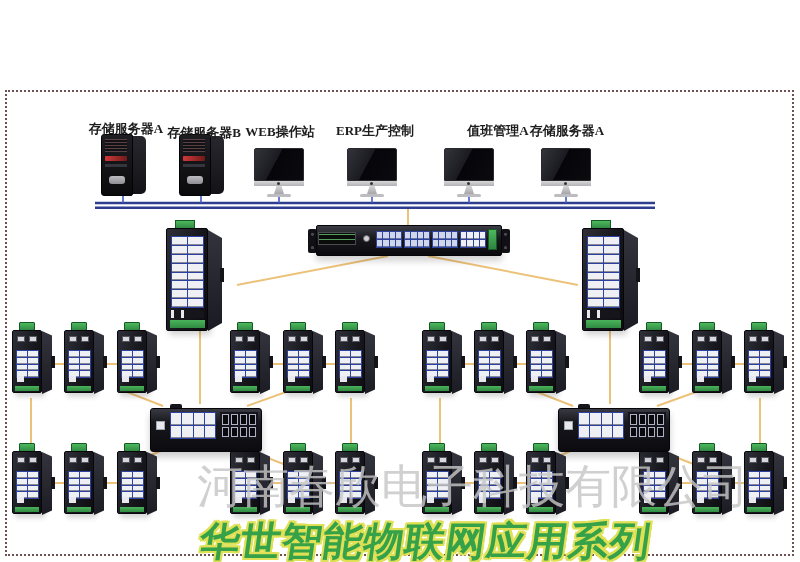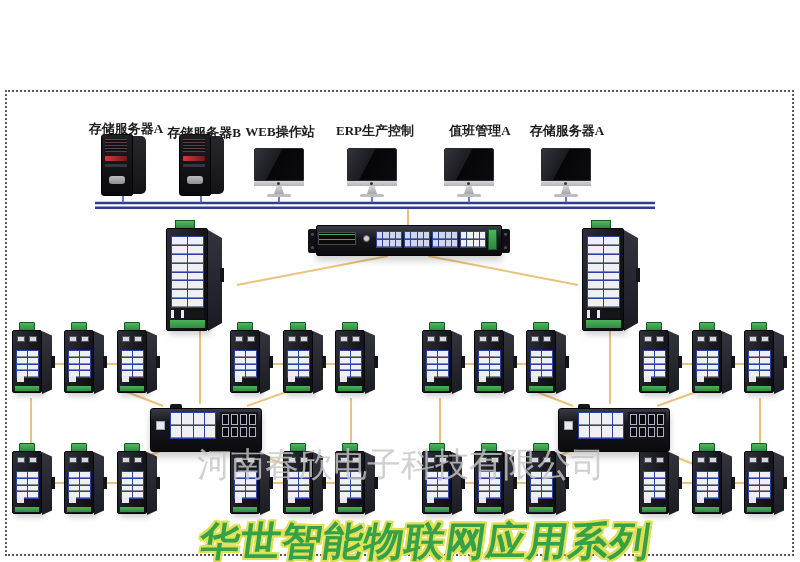--- a/index.html
+++ b/index.html
@@ -117,22 +117,22 @@
         background:#d0d0d6;border:1px solid #666;box-sizing:border-box;}
   .rpg,.rrj{position:absolute;top:7px;width:26px;height:17px;background:#2c41a0;
         display:grid;grid-template-columns:repeat(4,1fr);grid-auto-rows:1fr;gap:1px;padding:1px;box-sizing:border-box;}
   .rpg i{background:#cfd6ea;border-bottom:1px solid #6a74a0;}
   .rrj i{background:#eef0f4;border-bottom:1px solid #8a8a96;}
   .rpg.g1{left:68px;} .rpg.g2{left:96px;} .rpg.g3{left:124px;} .rrj{left:152px;}
   .rterm{position:absolute;left:180px;top:5px;width:9px;height:21px;border:1px solid #145a24;
         background:linear-gradient(#4cb85c,#2e8540);box-sizing:border-box;}
 
   
-  .watermark{position:absolute;left:197px;top:442px;z-index:5;font-family:"Liberation Serif",serif;
-        font-size:34px;letter-spacing:0px;color:rgba(198,198,198,.82);white-space:nowrap;}
+  .watermark{position:absolute;left:197px;top:456px;z-index:5;font-family:"Liberation Serif",serif;
+        font-size:46px;letter-spacing:0px;color:rgba(198,198,198,.82);white-space:nowrap;}
   .slogan{position:absolute;left:200px;top:514px;z-index:5;font-weight:700;font-size:40px;
         font-family:"Liberation Sans",sans-serif;transform:skewX(-8deg);color:#35a148;white-space:nowrap;
         letter-spacing:1px;
         text-shadow:2px 0 0 #dfe055,-2px 0 0 #dfe055,0 2px 0 #dfe055,0 -2px 0 #dfe055,
                     2px 2px 0 #dfe055,-2px -2px 0 #dfe055,2px -2px 0 #dfe055,-2px 2px 0 #dfe055;}
 </style>
 </head>
 <body>
 
 <div class="canvas">
@@ -188,21 +188,21 @@
         <line x1="351" y1="398" x2="351" y2="446"></line>
       <line x1="440" y1="398" x2="440" y2="446"></line>
         <line x1="760" y1="398" x2="760" y2="446"></line>
     </g>
   </svg>
 
   <span class="tlabel" style="left:126px;top:120px">存储服务器A</span>
   <span class="tlabel" style="left:204px;top:124px">存储服务器B</span>
   <span class="tlabel" style="left:280px;top:123px">WEB操作站</span>
   <span class="tlabel" style="left:375px;top:122px">ERP生产控制</span>
-  <span class="tlabel" style="left:480px;top:122px">值班管理A</span>
+  <span class="tlabel" style="left:498px;top:122px">值班管理A</span>
   <span class="tlabel" style="left:567px;top:122px">存储服务器A</span>
 
   <div class="server" style="left:101px;top:134px">
     <span class="sface"></span>
     <span class="svents"></span>
     <span class="sled"></span>
     <span class="sled2"></span>
     <span class="sdrive"></span>
     <span class="sside"></span>
   </div>

